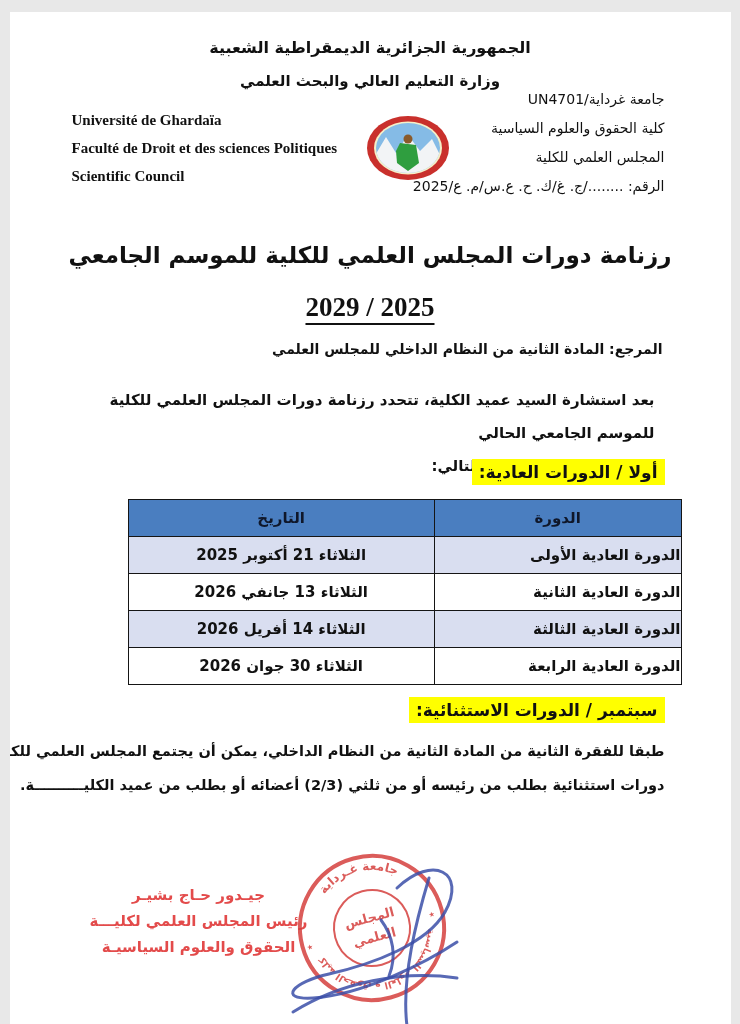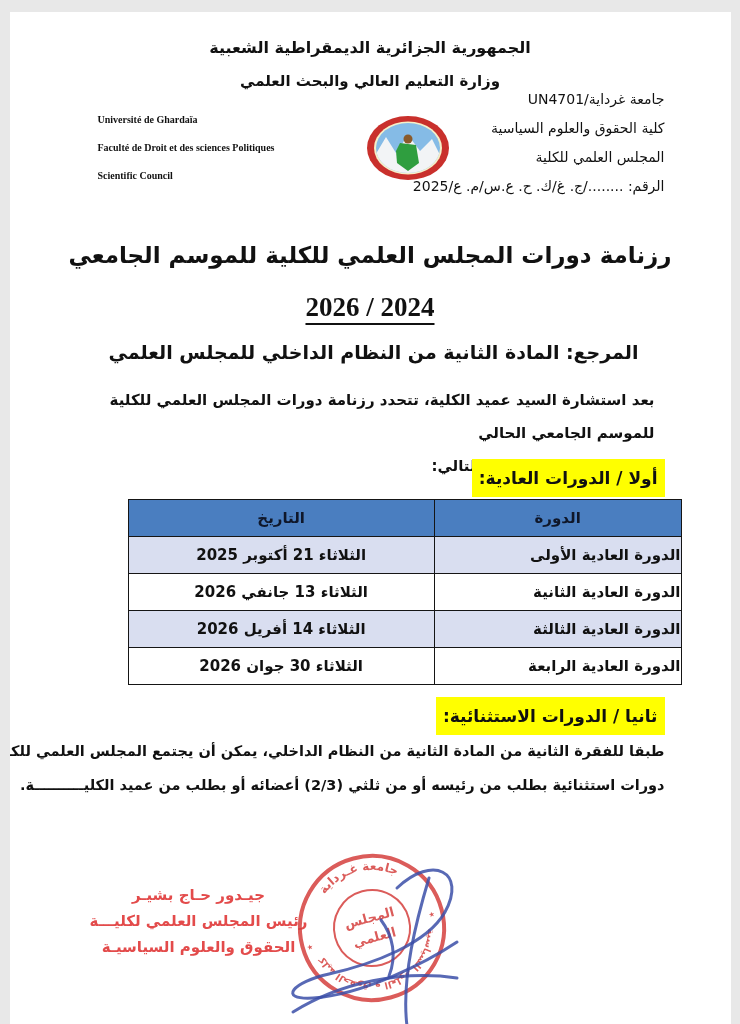--- a/index.html
+++ b/index.html
@@ -5,33 +5,33 @@
   html,body{margin:0;padding:0;background:#e8e8e8;}
   .page{position:relative;width:721px;height:1024px;background:#ffffff;margin:12px auto;
         font-family:"DejaVu Sans",sans-serif;color:#111;overflow:hidden;}
   .abs{position:absolute;}
   .b{font-weight:700;}
   .ctr{left:0;right:0;text-align:center;}
   .ar{direction:rtl;unicode-bidi:plaintext;}
   
   .rep{top:26px;font-size:16px;}
   .min{top:60px;font-size:15px;}
-  .fr-block{left:88px;top:94px;font-family:"Liberation Serif","DejaVu Serif",serif;
-            font-size:10px;font-weight:700;line-height:28px;}
+  .fr-block{left:62px;top:94px;font-family:"Liberation Serif","DejaVu Serif",serif;
+            font-size:15px;font-weight:700;line-height:28px;}
   .ar-block{right:66px;top:73px;text-align:right;font-size:14px;font-weight:400;line-height:29px;direction:rtl;}
   
   .title-main{top:230px;font-size:23px;}
   .title-main span{text-decoration-thickness:1.5px;text-underline-offset:9px;}
   .title-year{top:280px;font-size:27px;font-family:"Liberation Serif","DejaVu Serif",serif;}
   .title-year span{text-decoration:underline;text-decoration-thickness:1.5px;text-underline-offset:7px;}
-  .reference{top:329px;right:92px;font-size:19px;}
+  .reference{top:329px;right:68px;font-size:14px;}
   
   .intro{top:372px;right:66px;left:60px;font-size:15px;line-height:33px;text-align:right;direction:rtl;}
   .intro .l1{padding-right:10px;}
-  .hl{background:var(--highlight_yellow,#ffff00);padding:9px 7px;display:inline-block;}
+  .hl{background:var(--highlight_yellow,#ffff00);padding:3px 7px;display:inline-block;}
   .h1{top:447px;right:66px;font-size:17px;direction:rtl;}
   .h2{top:685px;right:66px;font-size:17px;direction:rtl;}
   
   table.sessions{position:absolute;top:487px;left:118px;width:554px;border-collapse:collapse;
                  direction:rtl;font-size:15px;font-weight:700;}
   table.sessions th,table.sessions td{border:1.5px solid #151515;height:36px;padding:0;}
   table.sessions th{background:var(--table_header_bg,#4a7ec0);color:#0f172a;text-align:center;font-size:15px;}
   th.col-session{width:247px;}
   th.col-date{width:307px;}
   td.session{text-align:right;padding-right:14px;}
@@ -78,21 +78,21 @@
     <div class="ar">جامعة غرداية/UN4701</div>
     <div class="ar">كلية الحقوق والعلوم السياسية</div>
     <div class="ar">المجلس العلمي للكلية</div>
     <div class="ar">الرقم: ......../ج. غ/ك. ح. ع.س/م. ع/2025</div>
   </div>
 
   <div class="abs ctr b ar title-main">
     <span>رزنامة دورات المجلس العلمي للكلية للموسم الجامعي</span>
   </div>
   <div class="abs ctr b title-year" dir="ltr">
-    <span>2026 / 2024</span>
+    <span>2029 / 2025</span>
   </div>
   <div class="abs b ar reference">المرجع:  المادة الثانية من النظام الداخلي للمجلس العلمي</div>
 
   <div class="abs b intro">
     <div class="l1">بعد استشارة السيد عميد الكلية، تتحدد رزنامة دورات المجلس العلمي للكلية للموسم الجامعي الحالي</div>
     <div>2025 / 2026 على النحو التالي:</div>
   </div>
 
   <div class="abs b h1">
     <span class="hl">أولا / الدورات العادية:</span>
@@ -119,21 +119,21 @@
         <td class="date">الثلاثاء 14 أفريل 2026</td>
       </tr>
       <tr>
         <td class="session">الدورة العادية الرابعة</td>
         <td class="date">الثلاثاء 30 جوان 2026</td>
       </tr>
     </tbody>
   </table>
 
   <div class="abs b h2">
-    <span class="hl">ثانيا / الدورات الاستثنائية:</span>
+    <span class="hl">سبتمبر / الدورات الاستثنائية:</span>
   </div>
   <div class="abs b body2">
     <div>طبقا للفقرة الثانية من المادة الثانية من النظام الداخلي، يمكن أن يجتمع المجلس العلمي للكلية في</div>
     <div>دورات استثنائية بطلب من رئيسه أو من ثلثي (2/3) أعضائه أو بطلب من عميد الكليــــــــــة.</div>
   </div>
 
 
   <div class="abs b sig-block">
     <div>جيـدور حـاج بشيـر</div>
     <div>رئيس المجلس العلمي لكليـــة</div>

